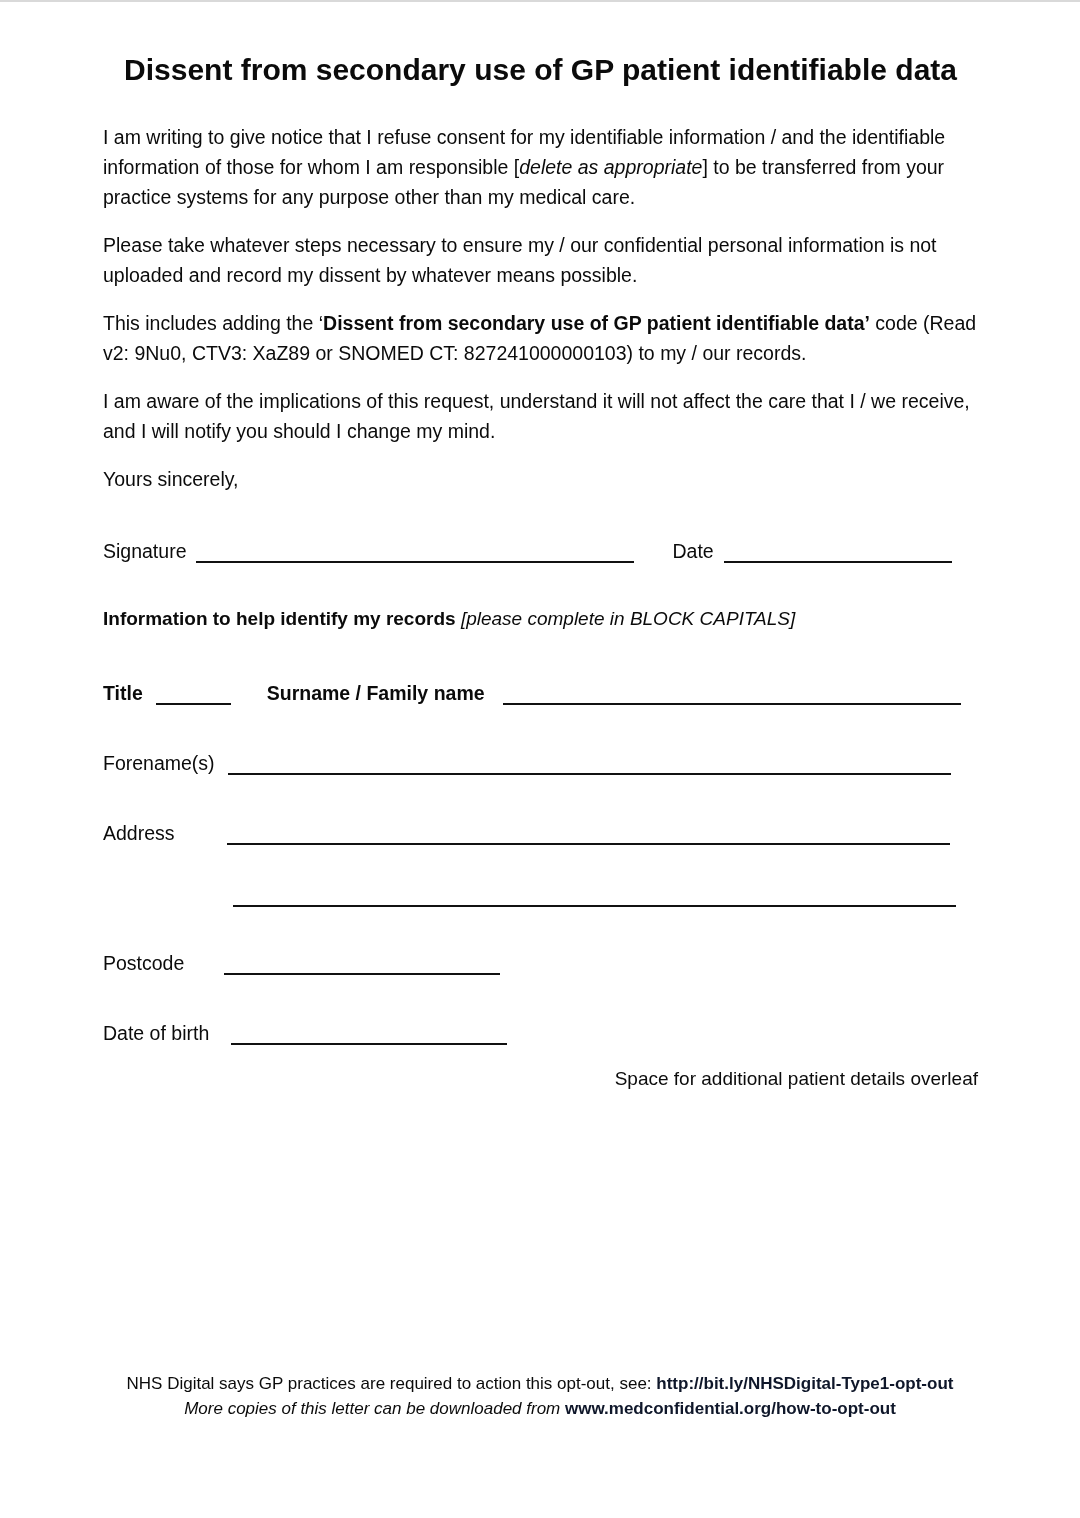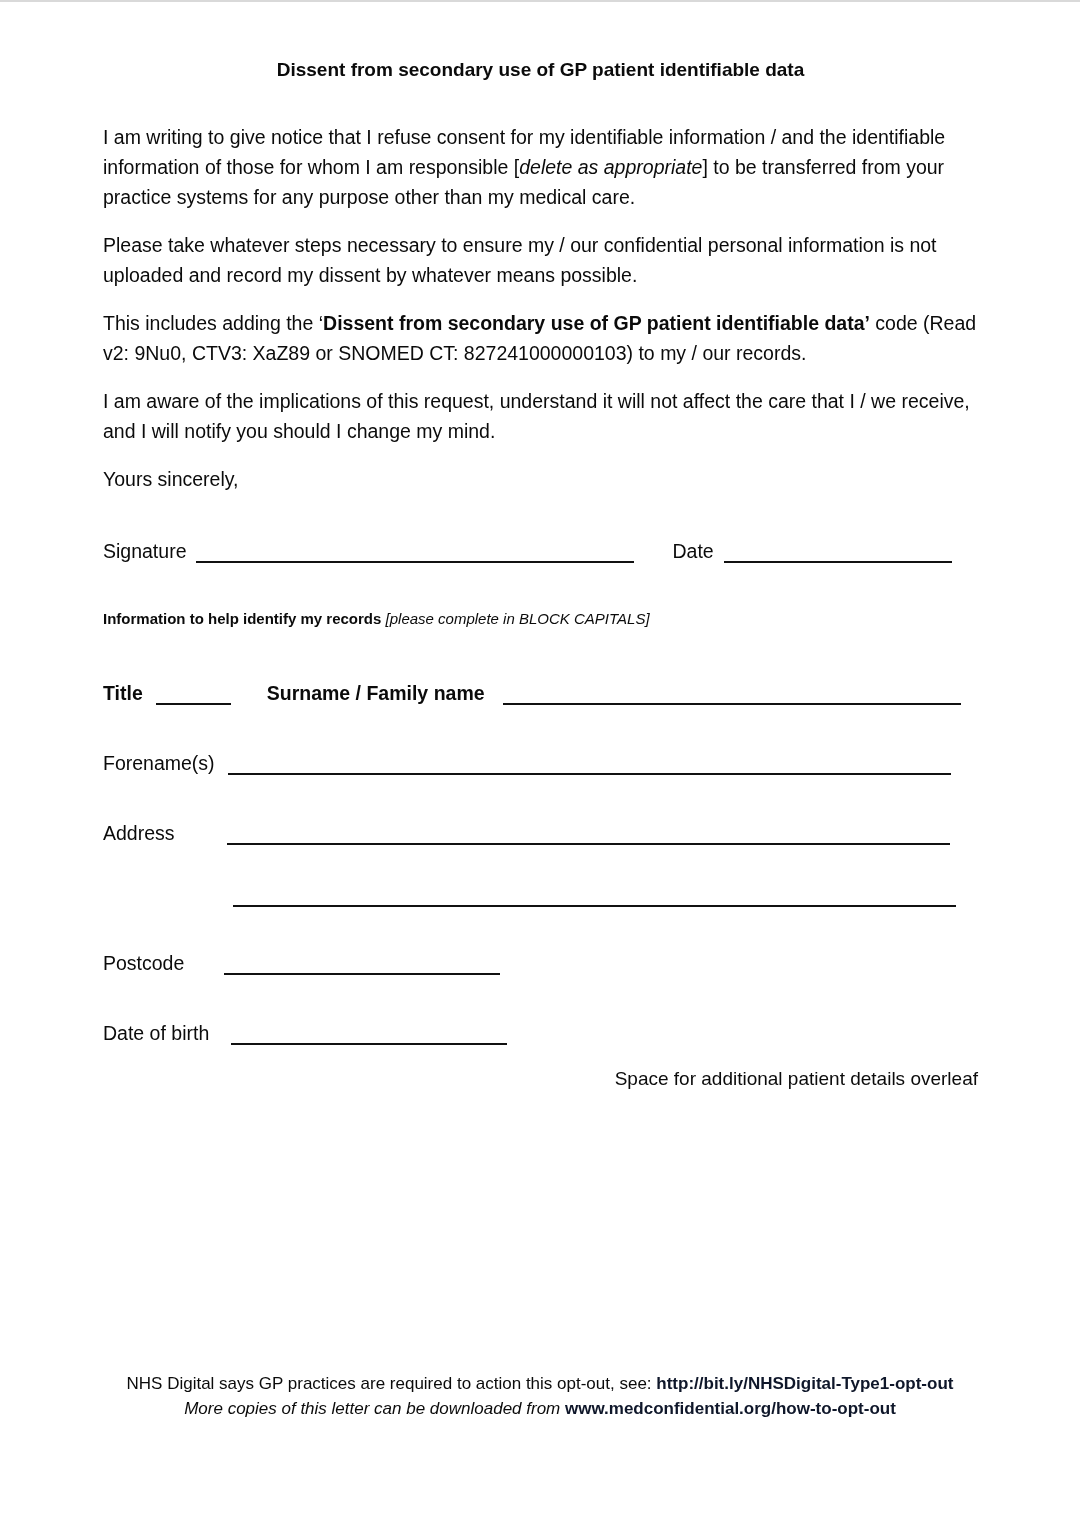--- a/index.html
+++ b/index.html
@@ -8,34 +8,34 @@
     background:#ffffff;
     border-top:2px solid #d9d9d9;
     box-sizing:border-box;
     padding:46px 102px 0 103px;
     font-family:"Liberation Sans","DejaVu Sans",sans-serif;
     font-size:19.5px;line-height:30px;color:#0b0b0b;
     overflow:hidden;
     position:relative;
   }
   .letter-title{
-    text-align:center;font-weight:bold;font-size:19px;line-height:28px;
+    text-align:center;font-weight:bold;font-size:30px;line-height:28px;
     margin:8px 0 38px 0;
   }
   p{margin:0 0 18px 0;}
   .b{font-weight:bold;}
   .i{font-style:italic;}
   .u{}
   .fline{
     display:inline-block;height:0;border-bottom:2px solid #111;
     position:relative;top:5px;
   }
   .row{display:flex;align-items:baseline;margin:0;}
   .sig-row{margin-top:42px;margin-bottom:0;}
-  .sec-heading{margin-top:38px;margin-bottom:0;font-size:15px;}
+  .sec-heading{margin-top:38px;margin-bottom:0;font-size:19px;}
   .field-row{margin-top:40px;}
   .addr2-row{margin-top:52px;}
   .lbl{white-space:nowrap;}
   .overleaf{
     text-align:right;margin-top:16px;font-size:19px;
   }
   .footer{
     position:absolute;left:0;right:0;top:1369px;
     text-align:center;font-size:17px;line-height:25px;color:#0b0b0b;
   }

